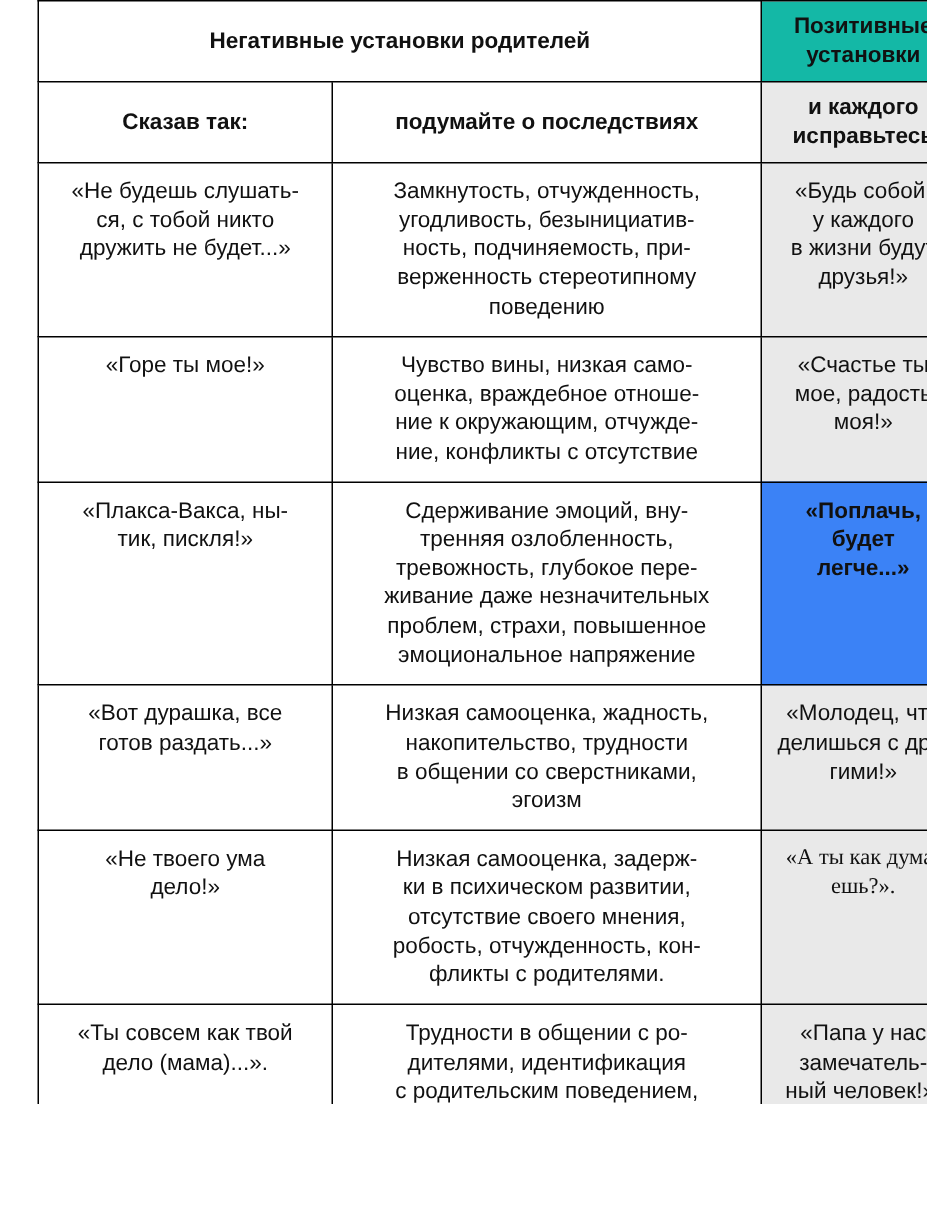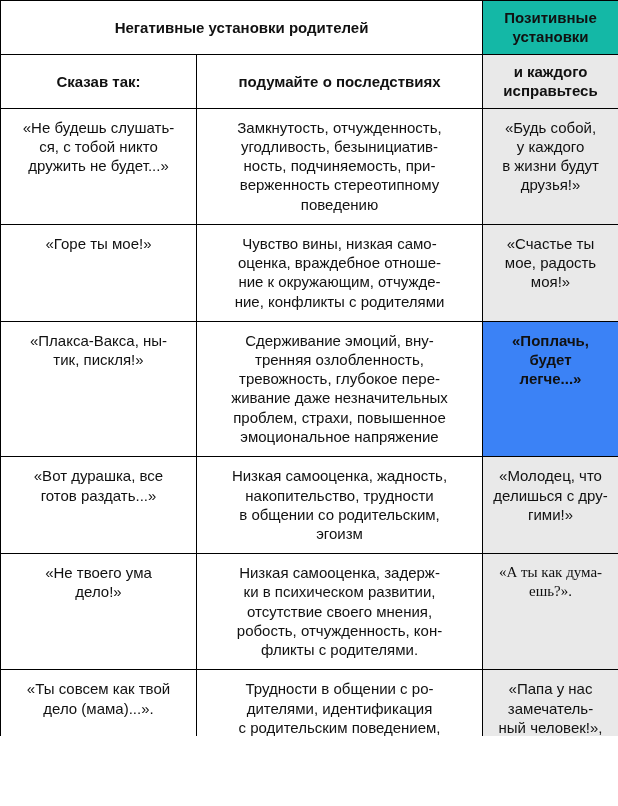--- a/index.html
+++ b/index.html
@@ -7,20 +7,21 @@
     padding: 0;
     background: #ffffff;
   }
   .page {
     width: 618px;
     height: 736px;
     box-sizing: border-box;
     font-family: "Liberation Sans", "DejaVu Sans", sans-serif;
     color: #111111;
     background: #ffffff;
+    padding-left: 25px;
   }
   table.attitudes {
     width: 618px;
     height: 806px;
     border-collapse: collapse;
     table-layout: fixed;
   }
   table.attitudes th,
   table.attitudes td {
     border: 1px solid #000000;
@@ -83,21 +84,21 @@
       <td class="shade" style="background: rgb(233, 233, 233);">«Будь собой,
 у каждого
 в жизни будут
 друзья!»</td>
     </tr>
     <tr>
       <td class="said-cell">«Горе ты мое!»</td>
       <td>Чувство вины, низкая само-
 оценка, враждебное отноше-
 ние к окружающим, отчужде-
-ние, конфликты с родителями</td>
+ние, конфликты с отсутствие</td>
       <td class="shade" style="background: rgb(233, 233, 233);">«Счастье ты
 мое, радость
 моя!»</td>
     </tr>
     <tr>
       <td class="said-cell">«Плакса-Вакса, ны-
 тик, пискля!»</td>
       <td>Сдерживание эмоций, вну-
 тренняя озлобленность,
 тревожность, глубокое пере-
@@ -105,21 +106,21 @@
 проблем, страхи, повышенное
 эмоциональное напряжение</td>
       <td class="shade" style="background: #3b82f6; font-weight: bold;">«Поплачь, будет
 легче...»</td>
     </tr>
     <tr>
       <td class="said-cell">«Вот дурашка, все
 готов раздать...»</td>
       <td>Низкая самооценка, жадность,
 накопительство, трудности
-в общении со родительским,
+в общении со сверстниками,
 эгоизм</td>
       <td class="shade" style="background: rgb(233, 233, 233);">«Молодец, что
 делишься с дру-
 гими!»</td>
     </tr>
     <tr>
       <td class="said-cell">«Не твоего ума
 дело!»</td>
       <td>Низкая самооценка, задерж-
 ки в психическом развитии,

